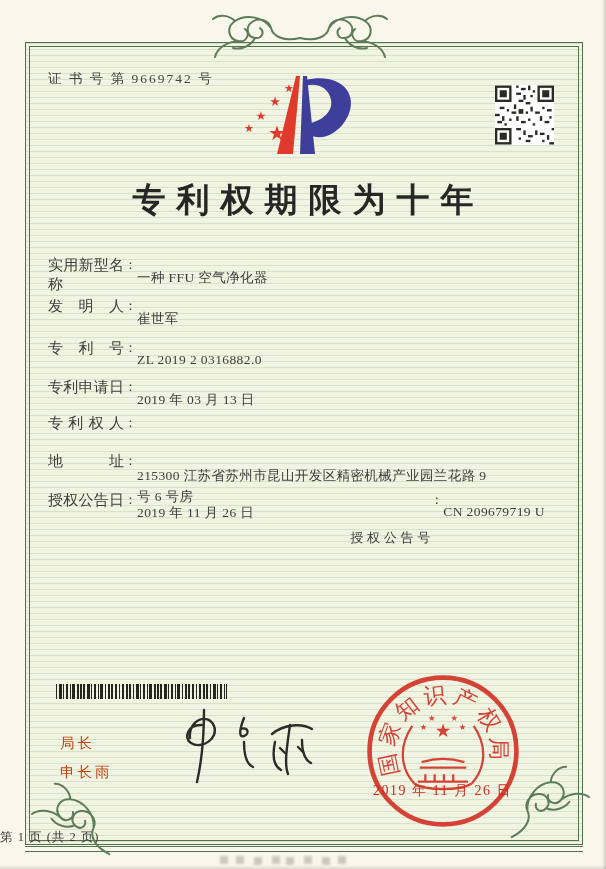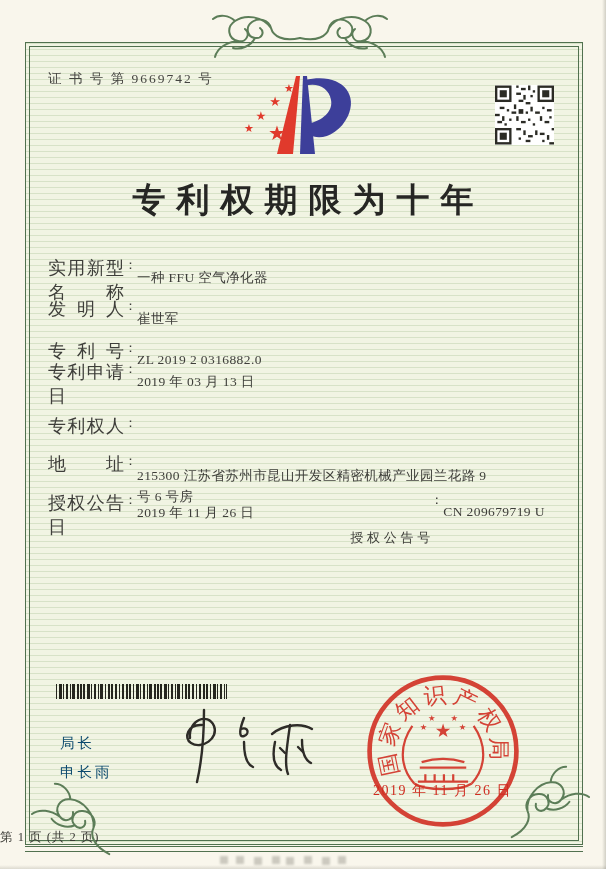--- a/index.html
+++ b/index.html
@@ -32,38 +32,38 @@
 
   .cert-no{position:absolute;left:48px;top:70px;font-size:13.5px;letter-spacing:2px;color:#444440;}
 
   .logo{position:absolute;left:233px;top:70px;width:134px;height:100px;}
   .qr{position:absolute;left:495px;top:85px;width:59px;height:60px;background:#fff;}
 
   .title{position:absolute;left:0;right:0;top:178px;text-align:center;
     font-size:33px;font-weight:bold;letter-spacing:11px;text-indent:11px;color:#262624;}
 
   .frow{position:absolute;left:48px;right:38px;font-size:13.5px;color:#3e3e3a;display:flex;align-items:flex-start;}
-  .flabel{display:inline-block;width:76px;text-align:justify;text-align-last:justify;font-size:18px;flex:none;}
+  .flabel{display:inline-block;width:76px;text-align:justify;text-align-last:justify;font-size:15px;flex:none;}
   .flabel2{display:inline-block;width:80px;text-align:justify;text-align-last:justify;font-size:13px;flex:none;margin-top:38px;}
   .fcolon{flex:none;font-size:13px;}
   .fvalue{letter-spacing:.4px;margin-top:13px;}
   .addr-lines{line-height:21px;}
   .grant-gap{width:96px;flex:none;}
 
   .bodytext{position:absolute;left:48px;top:521px;width:512px;font-size:13px;
     line-height:19px;text-align:justify;color:#55544c;letter-spacing:.3px;}
   .bodytext p{margin:0;text-indent:2em;}
 
   .barcode{position:absolute;left:56px;top:684px;width:171px;height:15px;
     background:
       repeating-linear-gradient(90deg,#26261f 0 1.5px,rgba(0,0,0,0) 1.5px 3.5px),
       repeating-linear-gradient(90deg,#26261f 0 1px,rgba(0,0,0,0) 1px 5.5px);
   }
 
-  .officer{position:absolute;left:60px;top:729px;font-size:14.5px;letter-spacing:3px;color:#0c4a6e;line-height:29px;}
+  .officer{position:absolute;left:60px;top:729px;font-size:14.5px;letter-spacing:3px;color:#c2410c;line-height:29px;}
   .sign{position:absolute;left:160px;top:702px;width:165px;height:90px;}
   .sign path{stroke:#2e2c28;stroke-width:2.4;fill:none;stroke-linecap:round;stroke-linejoin:round;}
 
   .seal{position:absolute;left:364px;top:672px;width:158px;height:158px;opacity:.92;}
   .seal-date{position:absolute;left:373px;top:782px;font-size:14px;letter-spacing:1.5px;color:#cf2c20;white-space:nowrap;}
 
   .footer{position:absolute;left:0;right:0;top:829px;text-align:left;font-size:12.5px;color:#3a3a35;letter-spacing:1px;}
 
   .ghost{position:absolute;left:220px;top:856px;width:8px;height:8px;background:#a09e94;
     opacity:.5;filter:blur(1px);
@@ -181,21 +181,21 @@
   <div class="frow" style="top:297px">
     <span class="flabel">发明人</span>
       <span class="fcolon">：</span>
     <span class="fvalue">崔世军</span>
   </div>
   <div class="frow" style="top:339px">
     <span class="flabel">专利号</span>
       <span class="fcolon">：</span>
     <span class="fvalue">ZL 2019 2 0316882.0</span>
   </div>
-  <div class="frow" style="top:360px">
+  <div class="frow" style="top:378px">
     <span class="flabel">专利申请日</span>
       <span class="fcolon">：</span>
     <span class="fvalue">2019 年 03 月 13 日</span>
   </div>
   <div class="frow" style="top:414px">
     <span class="flabel">专利权人</span>
       <span class="fcolon">：</span>
   </div>
   <div class="frow" style="top:452px">
     <span class="flabel">地址</span>

